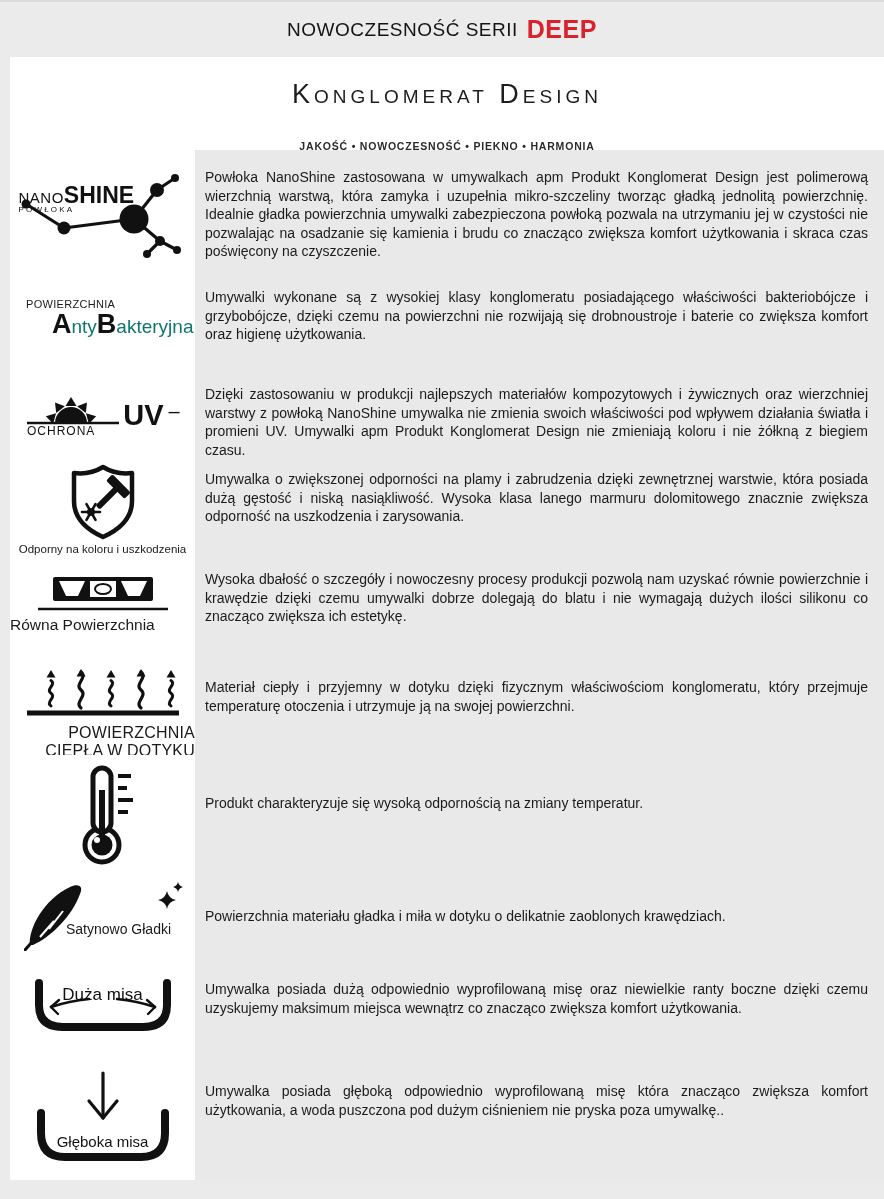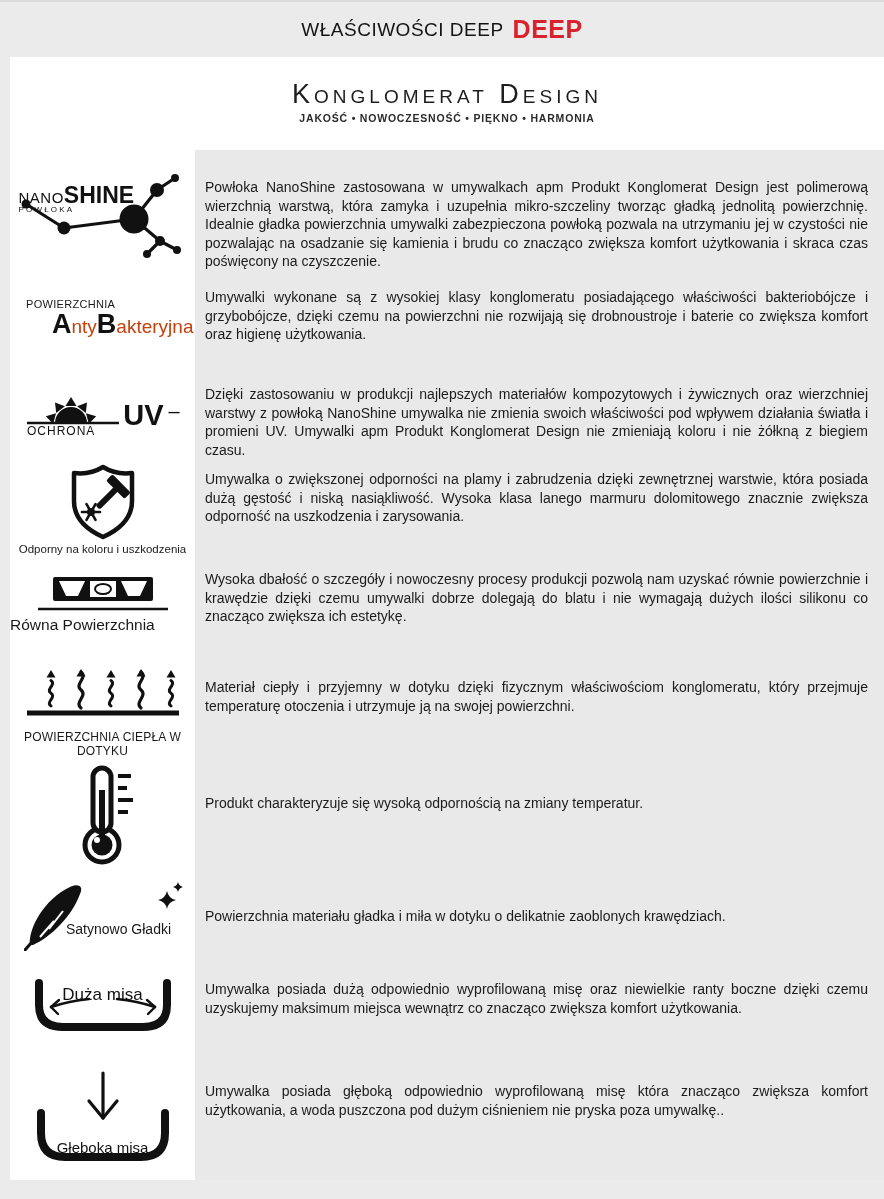--- a/index.html
+++ b/index.html
@@ -17,37 +17,37 @@
     border-top:2px solid #dcdcdc;
     display:flex;align-items:center;justify-content:center;
     box-sizing:border-box;
   }
   .title-prefix{font-size:19px;letter-spacing:0.5px;color:#141414;}
   .title-series{font-size:25px;font-weight:800;letter-spacing:0.5px;color:#d8232e;margin-left:9px;}
   .main{margin-left:10px;background:#ffffff;}
   .logo-band{
     height:93px;background:#ffffff;
     display:flex;flex-direction:column;align-items:center;justify-content:flex-start;
-    padding-top:24px;box-sizing:border-box;
+    padding-top:24px;box-sizing:border-box;gap:28px;
   }
   .brand-name{
     font-variant:small-caps;
     font-size:27px;letter-spacing:4px;color:#1d1d1d;line-height:1;
   }
   .brand-tagline{
     font-size:10.5px;font-weight:700;letter-spacing:0.8px;color:#2a2a2a;margin-top:4px;
   }
   .row{display:flex;}
   .icol{width:185px;background:#ffffff;flex:none;position:relative;box-sizing:border-box;}
   .tcol{flex:1;background:#e9e9e9;padding-left:10px;padding-right:16px;box-sizing:border-box;}
   .body-text{
     margin:0;font-size:14px;line-height:18.5px;
     text-align:justify;color:#1b1b1b;
   }
-  .r1{height:130px}.r1 .tcol{padding-top:28px}
+  .r1{height:130px}.r1 .tcol{padding-top:18px}
   .r2{height:90px}.r2 .tcol{padding-top:8px}
   .r3{height:90px}.r3 .tcol{padding-top:15px}
   .r4{height:95px}.r4 .tcol{padding-top:10px}
   .r5{height:105px}.r5 .tcol{padding-top:15px}
   .r6{height:95px}.r6 .tcol{padding-top:18px}
   .r7{height:90px}.r7 .tcol{padding-top:32px}
   .r8{height:120px}.r8 .tcol{padding-top:39px}
   .r9{height:100px}.r9 .tcol{padding-top:15px}
   .r10{height:115px}.r10 .tcol{padding-top:17px}
   .footer{height:19px;background:#ebebeb;}
@@ -58,52 +58,52 @@
   .ns-nano{font-size:15px;letter-spacing:0.5px;color:#111;}
   .ns-shine{font-size:23px;font-weight:800;color:#111;}
   .ns-powloka{display:block;text-align:left;font-size:8px;letter-spacing:2.2px;margin-top:-4px;margin-right:32px;color:#111;}
   .ns-mol{position:absolute;left:0;top:0;}
 
   
   .ab{padding:18px 0 0 16px;}
   .ab-top{font-size:11px;letter-spacing:0.3px;color:#1a1a1a;}
   .ab-bottom{margin-left:26px;margin-top:-1px;white-space:nowrap;}
   .ab-big{font-size:27px;font-weight:700;color:#111;}
-  .ab-small{font-size:19px;font-weight:400;color:#c2410c;}
+  .ab-small{font-size:19px;font-weight:400;color:#0f766e;}
 
   
   .uv-wrap{position:relative;height:62px;margin-top:14px;display:flex;align-items:center;justify-content:center;}
   .uv-big{font-size:29px;font-weight:800;color:#111;margin-left:2px;}
   .uv-dash{font-size:20px;color:#111;margin-left:5px;margin-top:-8px;}
   .ochrona{position:absolute;left:17px;top:40px;font-size:12px;letter-spacing:1px;color:#111;}
 
   
   .icon-block{text-align:center;}
   .icon-label-sm{font-size:11.5px;color:#1a1a1a;text-align:center;margin-top:2px;}
   .icon-label-md{font-size:15.5px;color:#1a1a1a;text-align:left;margin-top:3px;}
-  .icon-label-xs{font-size:12px;color:#1a1a1a;text-align:center;margin-top:14px;letter-spacing:0.2px;}
+  .icon-label-xs{font-size:16px;color:#1a1a1a;text-align:right;margin-top:8px;letter-spacing:0.2px;}
 
   
   .feather-wrap{position:relative;height:90px;}
   .feather-svg{position:absolute;left:14px;top:6px;}
   .sparkle-svg{position:absolute;right:10px;top:6px;}
   .feather-label{position:absolute;left:56px;top:46px;font-size:14px;color:#1a1a1a;white-space:nowrap;}
 
   
   .basin-wrap{position:relative;}
   .basin-svg{display:block;margin:10px auto 0;}
   .basin-label-top{position:absolute;top:10px;left:50%;transform:translateX(-50%);font-size:17px;color:#111;white-space:nowrap;}
-  .basin-label-in{position:absolute;top:68px;left:50%;transform:translateX(-50%);font-size:15px;color:#111;white-space:nowrap;}
+  .basin-label-in{position:absolute;top:62px;left:50%;transform:translateX(-50%);font-size:15px;color:#111;white-space:nowrap;}
   svg{display:block;}
 </style>
 </head>
 <body>
 
 <div class="topbar">
-  <span class="title-prefix">WŁAŚCIWOŚCI DEEP</span>
+  <span class="title-prefix">NOWOCZESNOŚĆ SERII</span>
   <span class="title-series">DEEP</span>
 </div>
 
 <div class="main">
 
   <div class="logo-band">
     <div class="brand-name">Konglomerat Design</div>
     <div class="brand-tagline">JAKOŚĆ • NOWOCZESNOŚĆ • PIĘKNO • HARMONIA</div>
   </div>
 

